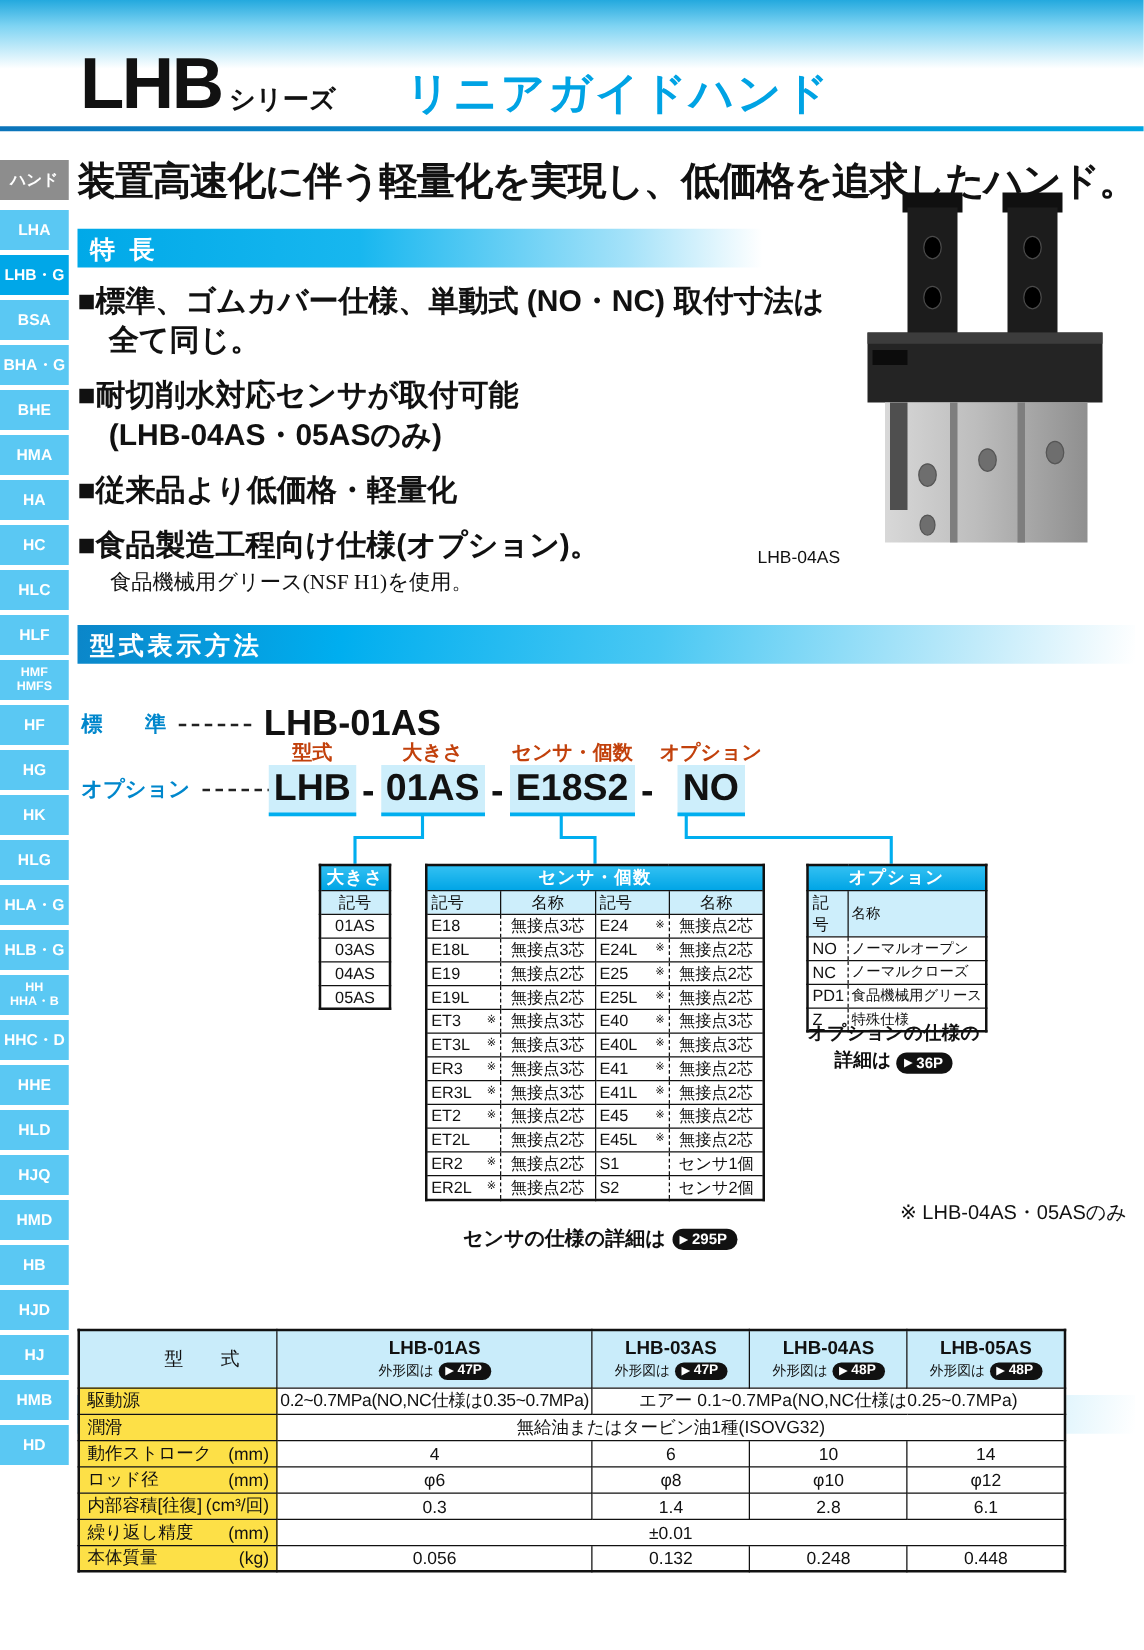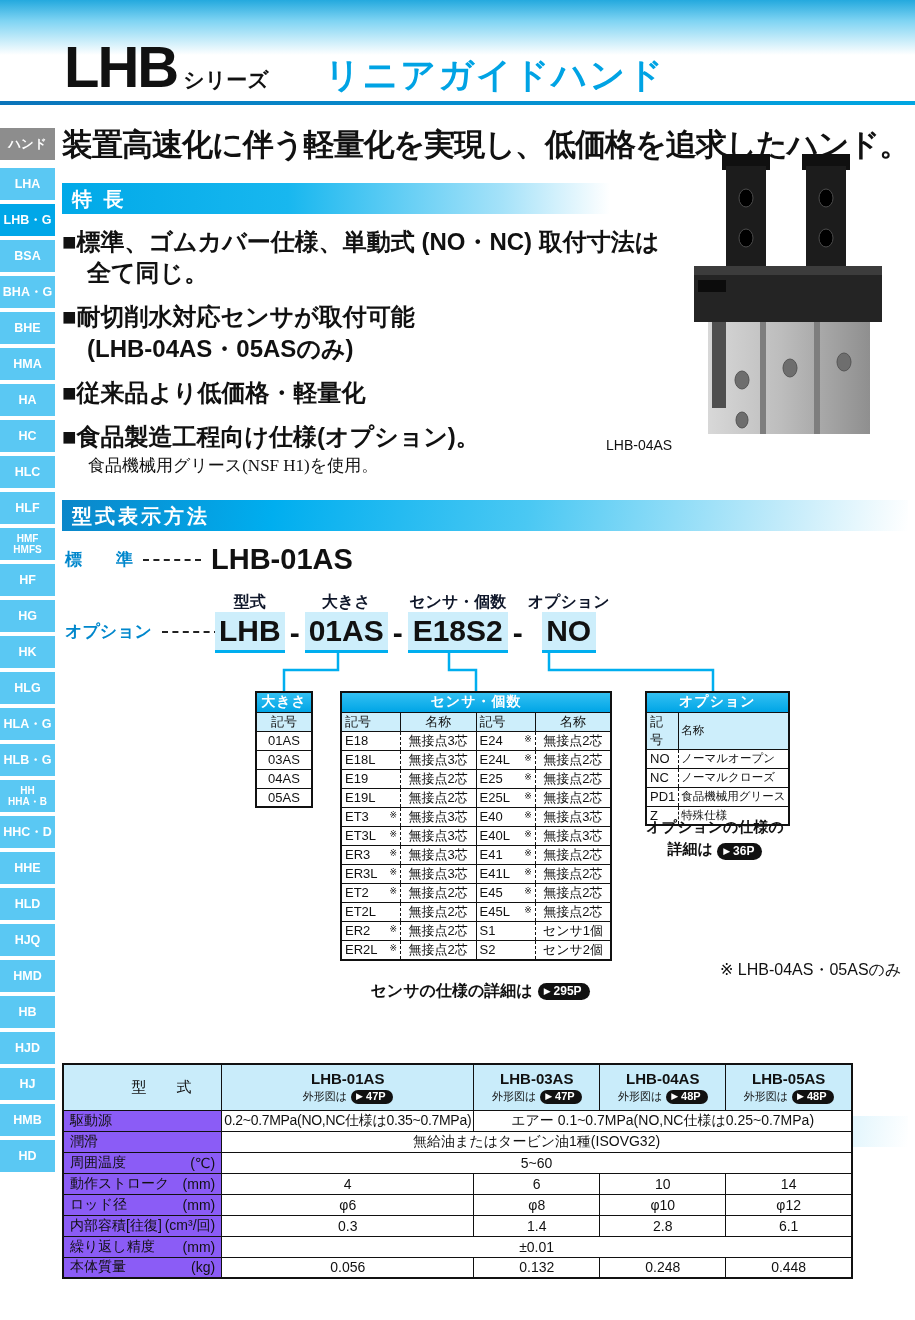--- a/index.html
+++ b/index.html
@@ -40,29 +40,29 @@
   .features { position:absolute; top:226px; left:62px; width:620px; }
   .feat-item { font-size:24px; font-weight:bold; line-height:1.3; margin-bottom:13px; }
   .feat-line2 { padding-left:25px; }
   .feat-line2:empty { display:none; }
   .feat-note { font-family:"Liberation Serif","DejaVu Serif",serif; font-size:17px;
     padding-left:26px; margin-top:-6px; }
   
   .product-fig { position:absolute; top:148px; left:668px; width:247px; height:290px; }
   .product-caption { position:absolute; top:437px; left:606px; font-size:14px; }
   
-  .model-std { position:absolute; top:543px; left:65px; display:flex; align-items:center; }
+  .model-std { position:absolute; top:563px; left:65px; display:flex; align-items:center; }
   .row-label { color:#0087cc; font-weight:bold; font-size:17px; white-space:pre; }
   .leader { width:58px; border-top:2px dashed #222; margin:0 10px; }
   .model-std-value { font-size:29px; font-weight:bold; }
   .model-opt { position:absolute; top:592px; left:65px; height:70px; width:600px; }
   .opt-left { position:absolute; left:0; top:28px; display:flex; align-items:center; }
   .segments { position:absolute; left:150px; top:0; display:flex; align-items:flex-end; }
   .seg { display:flex; flex-direction:column; align-items:center; }
-  .seg-field { color:#0f172a; font-weight:bold; font-size:16px; margin-bottom:2px; white-space:nowrap; height:18px; }
+  .seg-field { color:#c2410c; font-weight:bold; font-size:16px; margin-bottom:2px; white-space:nowrap; height:18px; }
   .seg-code { font-size:30px; font-weight:bold; background:#cdeefb; border-bottom:3px solid #00aeef;
     line-height:38px; text-align:center; padding:0 4px; }
   .seg0 .seg-code { min-width:62px; } .seg1 .seg-code { min-width:76px; }
   .seg2 .seg-code { min-width:100px; } .seg3 .seg-code { min-width:54px; }
   .seg-dash { font-size:30px; font-weight:bold; line-height:40px; padding:0 5px; }
   .connector { position:absolute; top:645px; left:0; width:915px; height:50px; }
   
   table { border-collapse:collapse; background:#fff; }
   .ctab { position:absolute; border:2px solid #111; }
   .ctab th, .ctab td { border:1px solid #111; height:19px; padding:0 3px; font-size:13px; }
@@ -93,21 +93,21 @@
   
   .spec-table { position:absolute; top:1063px; left:62px; width:791px; border:2px solid #111; }
   .spec-table th, .spec-table td { border:1px solid #111; height:21px; font-size:14px;
     text-align:center; padding:0 2px; }
   .spec-table th.corner { width:186px; font-weight:normal; font-size:15px; background:#c9ecfa;padding-left:40px; }
   .spec-table th.model { background:#c9ecfa; height:46px; width:151px; }
   .mname { font-size:15px; font-weight:bold; }
   .outline { font-size:11px; font-weight:normal; display:flex; align-items:center;
     justify-content:center; gap:4px; margin-top:2px; }
   .outline .pill { font-size:11px; padding:0 7px 1px 5px; }
-  td.lbl { background:#8b5cf6;text-align:right; }
+  td.lbl { background:#fde047;text-align:right; }
   .lblwrap { display:flex; justify-content:space-between; align-items:center; padding:0 4px; font-size:14px; }
   .small-val { font-size:10.5px; white-space:nowrap; letter-spacing:-0.3px; }
 </style>
 </head>
 <body>
 
 <div class="top-band"></div>
 
 <div class="brand">
   <span class="brand-series">LHB</span>
@@ -653,29 +653,20 @@
           <div class="lblwrap">
             <span>潤滑</span>
             <span></span>
           </div>
         </td>
       <td colspan="4">無給油またはタービン油1種(ISOVG32)</td>
     </tr>
     <tr>
       <td class="lbl">
           <div class="lblwrap">
-            <span>周囲温度</span>
-            <span>(℃)</span>
-          </div>
-        </td>
-      <td colspan="4">5~60</td>
-    </tr>
-    <tr>
-      <td class="lbl">
-          <div class="lblwrap">
             <span>動作ストローク</span>
             <span>(mm)</span>
           </div>
         </td>
 
     <td>4</td>
         <td>6</td>
         <td>10</td>
         <td>14</td>
       </tr>

